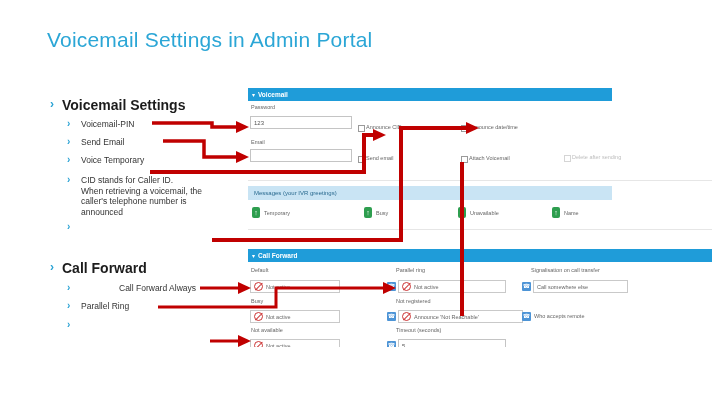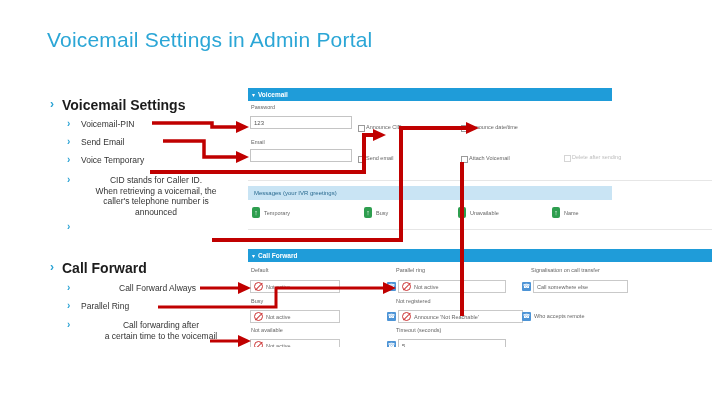--- a/index.html
+++ b/index.html
@@ -6,21 +6,21 @@
   body{font-family:"Liberation Sans", sans-serif;}
   #slide{position:relative;width:720px;height:347px;background:#ffffff;overflow:hidden;}
   .abs{position:absolute;}
   
   .title{font-size:21px;color:#2BA6D6;letter-spacing:0.2px;}
   
   .chev{color:#2BA3D4;font-weight:bold;line-height:1;}
   .chev-h{font-size:12px;}
   .chev-s{font-size:10px;}
   .oh{font-size:14px;font-weight:bold;color:#1c1c1c;text-align:center;}
-  .oi{font-size:8.5px;color:#333;line-height:10.5px;white-space:pre-line;text-align:center;}
+  .oi{font-size:8.5px;color:#333;line-height:10.5px;white-space:pre-line;}
   
   #portal{left:248px;top:88px;width:464px;height:272px;background:#fff;}
   .bar{background:#1F9CD9;color:#fff;font-size:6.5px;font-weight:bold;display:flex;align-items:center;padding-left:4px;box-sizing:border-box;gap:3px;}
   .bar .tri{font-size:6px;font-weight:normal;}
   .lb{font-size:5.5px;color:#666;white-space:nowrap;}
   .pinput{position:absolute;border:1px solid #c4c4c4;background:#fff;font-size:6px;color:#555;padding:0 0 0 3px;font-family:"Liberation Sans",sans-serif;box-sizing:border-box;}
   .cb{position:absolute;width:5px;height:5px;border:1px solid #9a9a9a;background:#fff;}
   .cb.dim{border-color:#d5d5d5;}
   .lb.dim{color:#bdbdbd;}
   .greetbar{background:#C9E4F4;color:#2A6A8F;font-size:6px;display:flex;align-items:center;padding-left:6px;box-sizing:border-box;}
@@ -66,22 +66,20 @@
   <span class="abs chev chev-h" style="left:50px;top:261px;">›</span>
   <div class="abs oh" style="left:62px;top:260px;">Call Forward</div>
 
   <span class="abs chev chev-s" style="left:67px;top:283px;">›</span>
   <div class="abs oi" style="left:87px;top:283px;margin-left:32px;">Call Forward Always</div>
 
   <span class="abs chev chev-s" style="left:67px;top:301px;">›</span>
   <div class="abs oi" style="left:81px;top:301px;">Parallel Ring</div>
 
   <span class="abs chev chev-s" style="left:67px;top:320px;">›</span>
-  <div class="abs oi" style="left:81px;top:320px;width:160px;">Call forwarding after
-a certain time to the voicemail</div>
 
   <div class="abs" id="portal">
 
     <div class="abs bar" style="left:0;top:0;width:364px;height:13px;">
       <span class="tri">▾</span>
       <span>Voicemail</span>
     </div>
 
     <div class="abs lb" style="left:3px;top:16px;">Password</div>
     <input class="pinput" style="left: 2px; top: 28px; width: 102px; height: 13px;" value="123">

